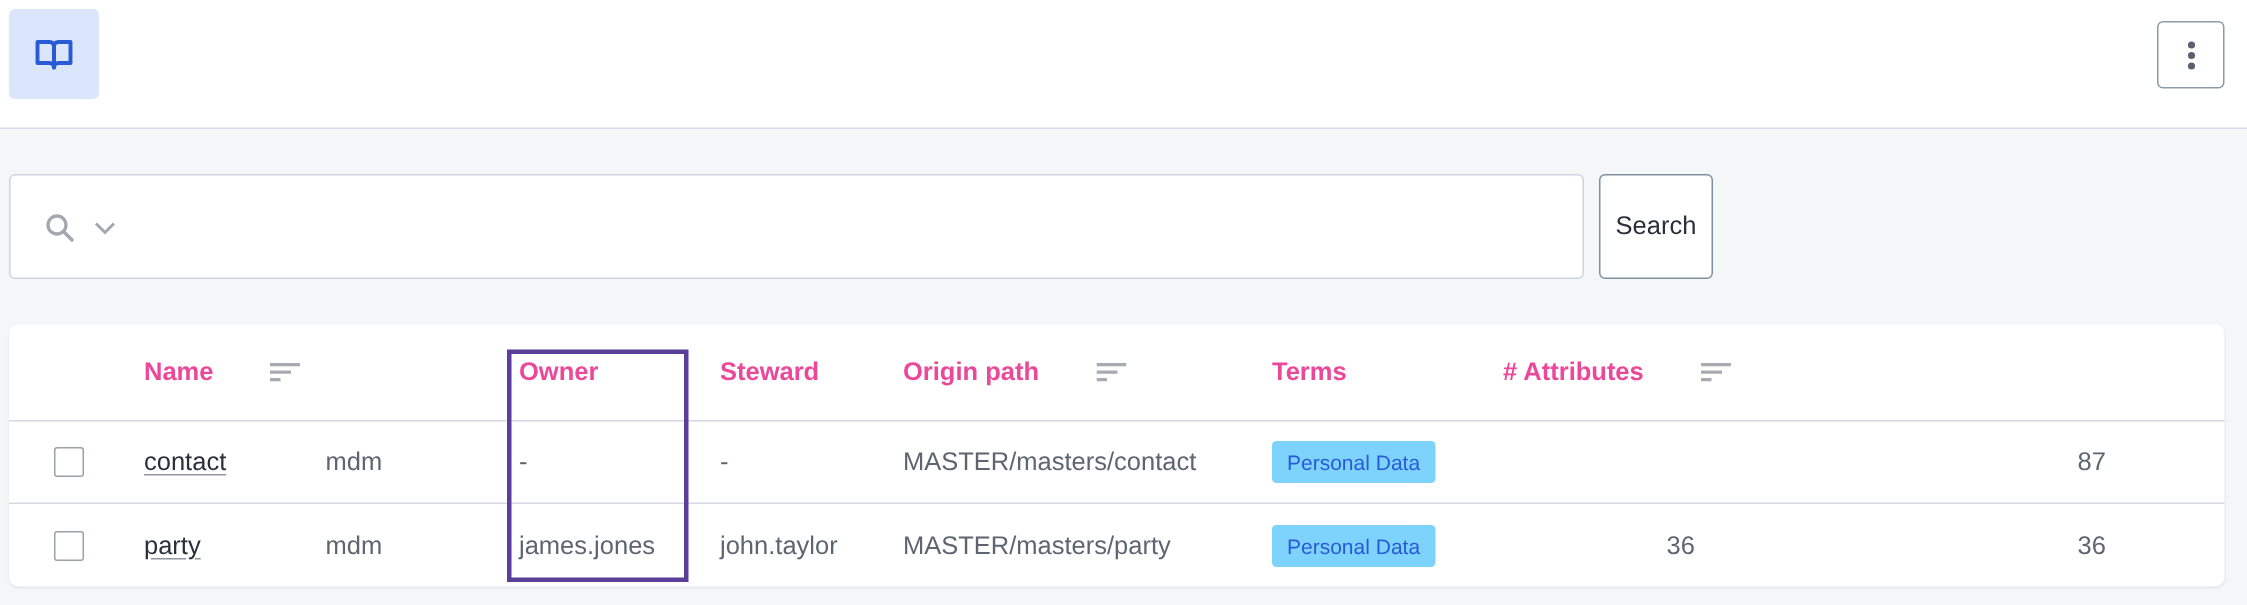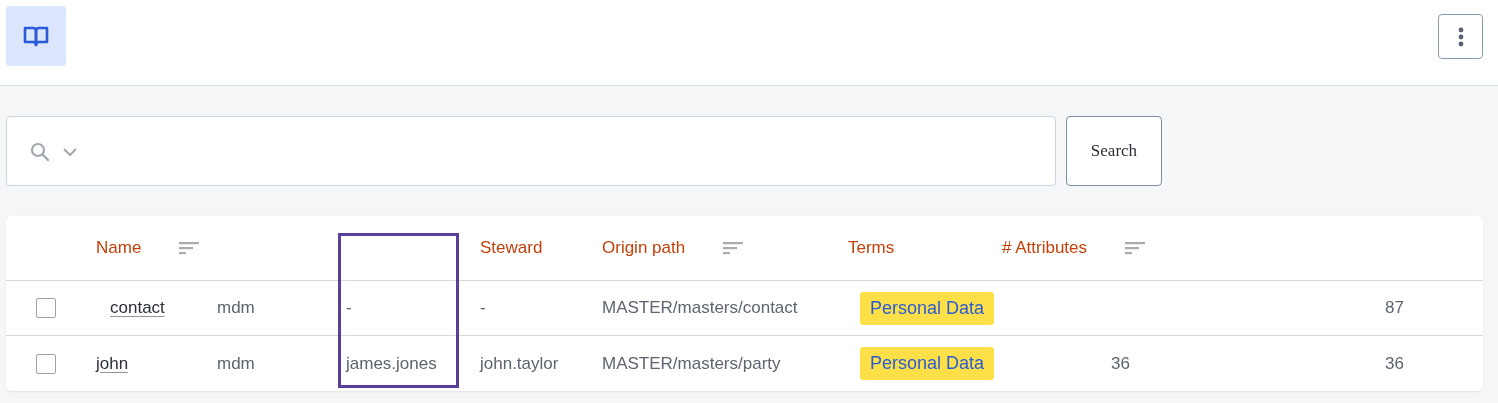--- a/index.html
+++ b/index.html
@@ -38,52 +38,52 @@
     }
     .chevron-wrap {
       position: absolute; left: 54px; top: 26px; width: 18px; height: 18px;
     }
     .search-input {
       position: absolute; left: 86px; top: 0; width: 950px; height: 68px;
       border: none; outline: none; background: transparent;
       font-family: "Liberation Sans", sans-serif; font-size: 17px; color: #2b2f3a;
     }
     .search-button {
-      position: absolute; left: 1066px; top: 116px; width: 96px; height: 70px;
+      position: absolute; left: 1066px; top: 116px; width: 76px; height: 70px;
       background: #fff; border: 1px solid #7d8fa0; border-radius: 4px;
-      font-family: Liberation Serif, serif; font-size: 17px; color: #2b2f3a;
+      font-family: Liberation Sans, sans-serif; font-size: 17px; color: #2b2f3a;
       cursor: pointer;
     }
     .table-card {
       position: absolute; left: 6px; top: 216px; width: 1477px; height: 175px;
       background: #fff; border-radius: 6px;
       box-shadow: 0 1px 2px rgba(0,0,0,0.08);
     }
     .row {
       position: absolute; left: 0; width: 1477px;
     }
     .row-header { top: 0; height: 65px; border-bottom: 1px solid #d2d9e1; }
     .row-1 { top: 65px; height: 55px; border-bottom: 1px solid #d2d9e1; }
     .row-2 { top: 120px; height: 55px; }
     .cell {
       position: absolute; top: 0; height: 100%;
       display: flex; align-items: center;
       font-size: 17px; white-space: nowrap;
     }
-    .row-header .cell { color: #c2410c; font-weight: 400; padding-top: 0; gap: 24px; }
+    .row-header .cell { color: #ec4899; font-weight: 700; padding-top: 0; gap: 24px; }
     .row-1 .cell, .row-2 .cell { color: #5e6470; }
     .sort-icon { margin-left: 14px; display: inline-block; width: 20px; height: 14px; }
     .checkbox {
       width: 20px; height: 20px; border: 1px solid #9aa2ac; border-radius: 2px; background: #fff;
       cursor: pointer;
     }
     .name-link { color: #2b2f3a !important; text-decoration: underline; text-decoration-color: #8f96a0; text-underline-offset: 3px; cursor: pointer; }
     .tag {
-      background: #fde047; color: #2a5bd7; font-size: 18px; font-weight: 500;
-      padding: 6px 10px; border-radius: 3px; margin-left: 12px;
+      background: #7dd3fc; color: #2a5bd7; font-size: 14px; font-weight: 500;
+      padding: 6px 10px; border-radius: 3px;
     }
     .num { justify-content: flex-end; }
     .highlight-box {
       position: absolute; left: 338px; top: 233px; width: 121px; height: 155px;
       border: 3px solid #5a3e99; pointer-events: none;
     }
   </style>
 </head>
 <body>
 
@@ -123,20 +123,21 @@
 <div class="table-card">
   <div class="row row-header">
     <div class="cell" style="left:90px">
       <span>Name</span>
       <svg class="sort-icon" viewBox="0 0 20 14">
           <rect x="0" y="1" width="20" height="2.2" fill="#a8acb2"></rect>
           <rect x="0" y="6" width="14" height="2.2" fill="#a8acb2"></rect>
           <rect x="0" y="11" width="7" height="2.2" fill="#a8acb2"></rect>
         </svg>
     </div>
+    <div class="cell" style="left:340px">Owner</div>
     <div class="cell" style="left:474px">Steward</div>
     <div class="cell" style="left:596px">
       <span>Origin path</span>
       <svg class="sort-icon" viewBox="0 0 20 14">
           <rect x="0" y="1" width="20" height="2.2" fill="#a8acb2"></rect>
           <rect x="0" y="6" width="14" height="2.2" fill="#a8acb2"></rect>
           <rect x="0" y="11" width="7" height="2.2" fill="#a8acb2"></rect>
         </svg>
     </div>
     <div class="cell" style="left:842px">Terms</div>
@@ -147,36 +148,36 @@
           <rect x="0" y="6" width="14" height="2.2" fill="#a8acb2"></rect>
           <rect x="0" y="11" width="7" height="2.2" fill="#a8acb2"></rect>
         </svg>
     </div>
   </div>
 
   <div class="row row-1">
     <div class="cell" style="left:30px">
         <div class="checkbox"></div>
       </div>
-    <div class="cell name-link" style="left:104px">contact</div>
+    <div class="cell name-link" style="left:90px">contact</div>
     <div class="cell" style="left:211px">mdm</div>
     <div class="cell" style="left:340px">-</div>
     <div class="cell" style="left:474px">-</div>
     <div class="cell" style="left:596px">MASTER/masters/contact</div>
     <div class="cell" style="left:842px">
         <span class="tag">Personal Data</span>
       </div>
     <div class="cell num" style="left:1320px; width:78px">87</div>
   </div>
 
   <div class="row row-2">
     <div class="cell" style="left:30px">
         <div class="checkbox"></div>
       </div>
-    <div class="cell name-link" style="left:90px">john</div>
+    <div class="cell name-link" style="left:90px">party</div>
     <div class="cell" style="left:211px">mdm</div>
     <div class="cell" style="left:340px">james.jones</div>
     <div class="cell" style="left:596px">MASTER/masters/party</div>
     <div class="cell" style="left:474px">john.taylor</div>
     <div class="cell" style="left:842px">
         <span class="tag">Personal Data</span>
       </div>
     <div class="cell num" style="left:1040px; width:84px">36</div>
     <div class="cell num" style="left:1320px; width:78px">36</div>
   </div>

